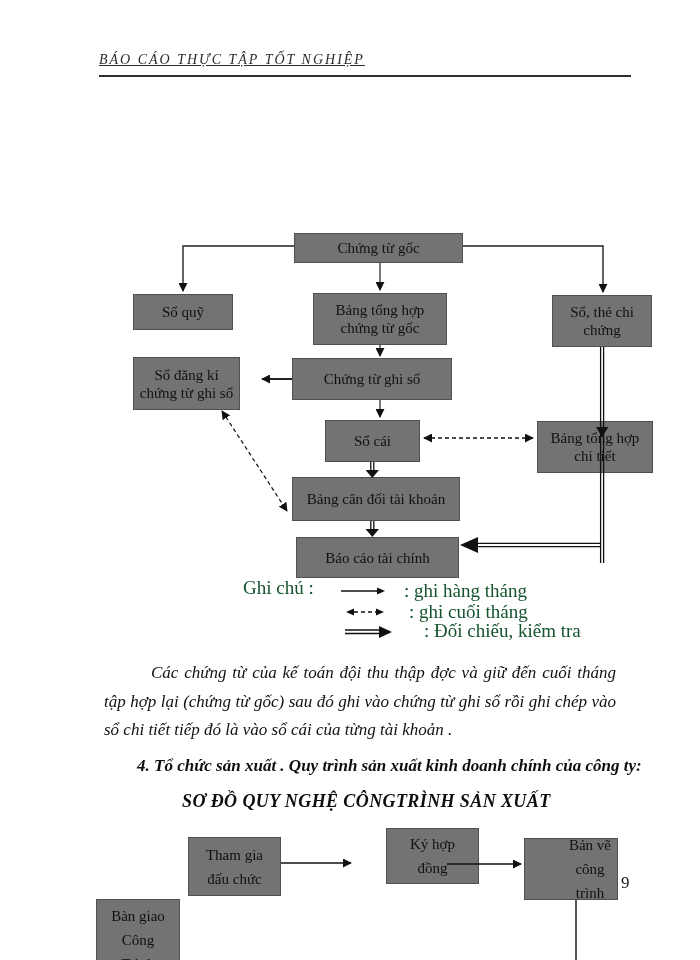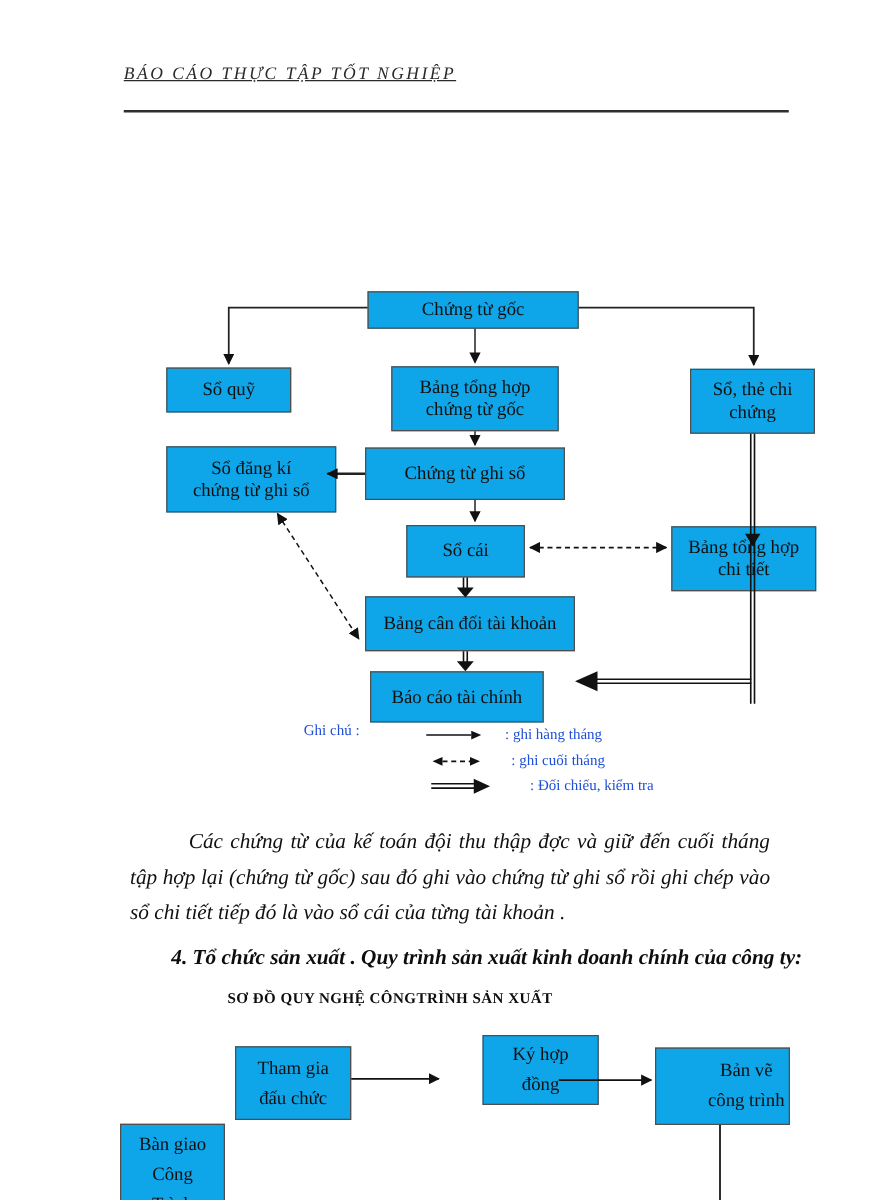--- a/index.html
+++ b/index.html
@@ -4,83 +4,83 @@
 <style>
   html,body{margin:0;padding:0;}
   body{
     width:700px;height:960px;background:#ffffff;position:relative;
     font-family:"Liberation Serif","DejaVu Serif",serif;color:#1a1a1a;
     overflow:hidden;
   }
   .abs{position:absolute;}
   
   .hdr{
-    left:99px;top:50px;width:532px;padding-bottom:20px;
+    left:99px;top:50px;width:532px;padding-bottom:7px;
     border-bottom:2px solid #2f2f2f;
   }
   .hdr span{
     font-style:italic;font-size:14px;letter-spacing:2px;color:#2a2a2a;
     text-decoration:underline;
   }
   
   .dbox{
-    position:absolute;border:1px solid #4f4f4f;background:#0ea5e9;
+    position:absolute;border:1px solid #4f4f4f;background:#737373;
     display:flex;align-items:center;justify-content:center;
     text-align:center;white-space:pre-line;z-index:2;
     font-size:15px;line-height:18px;box-sizing:border-box;color:#111;
   }
   .dbox.loose{line-height:24px;}
   
   #wires{position:absolute;left:0;top:0;z-index:4;pointer-events:none;}
   .legend-row{position:absolute;display:flex;align-items:center;z-index:3;}
-  .legend-label{font-size:12px;color:#1d4ed8;}
+  .legend-label{font-size:19px;color:#14532d;}
   .para{
     left:104px;top:659px;width:512px;font-size:17px;line-height:28.5px;
     text-align:justify;text-indent:47px;color:#101010;font-style:italic;
   }
   .h4{
     left:137px;top:756px;font-size:17px;font-weight:bold;font-style:italic;
     white-space:nowrap;color:#0d0d0d;
   }
   .subh{
-    left:182px;top:791px;font-size:12px;font-weight:bold;letter-spacing:0.4px;
-    white-space:nowrap;color:#0d0d0d;
+    left:182px;top:791px;font-size:18px;font-weight:bold;letter-spacing:0.4px;
+    white-space:nowrap;color:#0d0d0d;font-style:italic;
   }
   .pageno{left:621px;top:873px;font-size:17px;}
 </style>
 </head>
 <body>
 
 <div class="abs hdr">
   <span>BÁO CÁO THỰC TẬP TỐT NGHIỆP</span>
 </div>
 
 <div class="dbox" style="left:294px;top:233px;width:169px;height:30px;">Chứng từ gốc</div>
 
 <div class="dbox" style="left:133px;top:294px;width:100px;height:36px;">Sổ quỹ</div>
 
 <div class="dbox" style="left:313px;top:293px;width:134px;height:52px;">Bảng tổng hợp
 chứng từ gốc</div>
 
 <div class="dbox" style="left:552px;top:295px;width:100px;height:52px;">Sổ, thẻ chi
 chứng</div>
 
-<div class="dbox" style="left:133px;top:357px;width:136px;height:53px;">Sổ đăng kí
+<div class="dbox" style="left:133px;top:357px;width:107px;height:53px;">Sổ đăng kí
 chứng từ ghi sổ</div>
 
 <div class="dbox" style="left:292px;top:358px;width:160px;height:42px;">Chứng từ ghi sổ</div>
 
 <div class="dbox" style="left:325px;top:420px;width:95px;height:42px;">Sổ cái</div>
 
 <div class="dbox" style="left:537px;top:421px;width:116px;height:52px;">Bảng tổng hợp
 chi tiết</div>
 
 <div class="dbox" style="left:292px;top:477px;width:168px;height:44px;">Bảng cân đối tài khoản</div>
 
-<div class="dbox" style="left:296px;top:537px;width:139px;height:41px;">Báo cáo tài chính</div>
+<div class="dbox" style="left:296px;top:537px;width:163px;height:41px;">Báo cáo tài chính</div>
 
 <div class="legend-row" style="left:243px;top:577px;">
   <span class="legend-label">Ghi chú :</span>
 </div>
 
 <div class="legend-row" style="left:340px;top:580px;">
   <svg width="46" height="12">
     <line x1="1" y1="6" x2="37" y2="6" stroke="#111" stroke-width="1.3"></line>
     <polygon points="37,2.5 45,6 37,9.5" fill="#111"></polygon>
   </svg>
@@ -110,21 +110,21 @@
 <div class="abs h4">4.  Tổ chức sản xuất . Quy trình sản xuất kinh doanh chính của công ty:</div>
 
 <div class="abs subh">SƠ ĐỒ QUY NGHỆ CÔNGTRÌNH SẢN XUẤT</div>
 
 <div class="dbox loose" style="left:188px;top:837px;width:93px;height:59px;">Tham gia
 đấu chức</div>
 
 <div class="dbox loose" style="left:354px;top:828px;width:93px;height:56px;margin-left:32px;">Ký hợp
 đồng</div>
 
-<div class="dbox loose" style="left:524px;top:838px;width:108px;height:62px;padding-left:38px;">Bản vẽ
+<div class="dbox loose" style="left:524px;top:838px;width:94px;height:62px;padding-left:38px;">Bản vẽ
 công trình</div>
 
 <div class="dbox loose" style="left:96px;top:899px;width:84px;height:80px;align-items:flex-start;padding-top:4px;">Bàn giao
 Công
 Trình</div>
 
 <div class="abs pageno">9</div>
 
 <svg id="wires" width="700" height="960">
   <defs>

